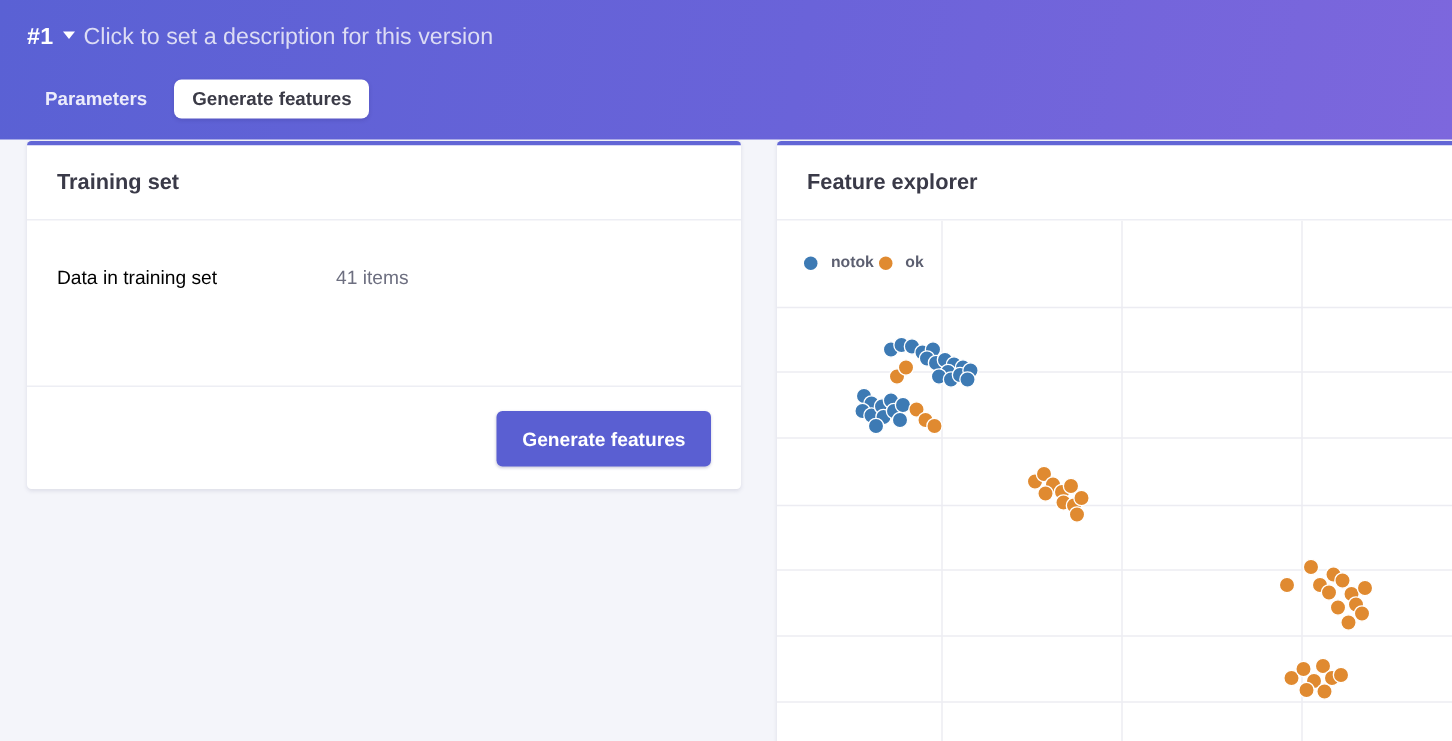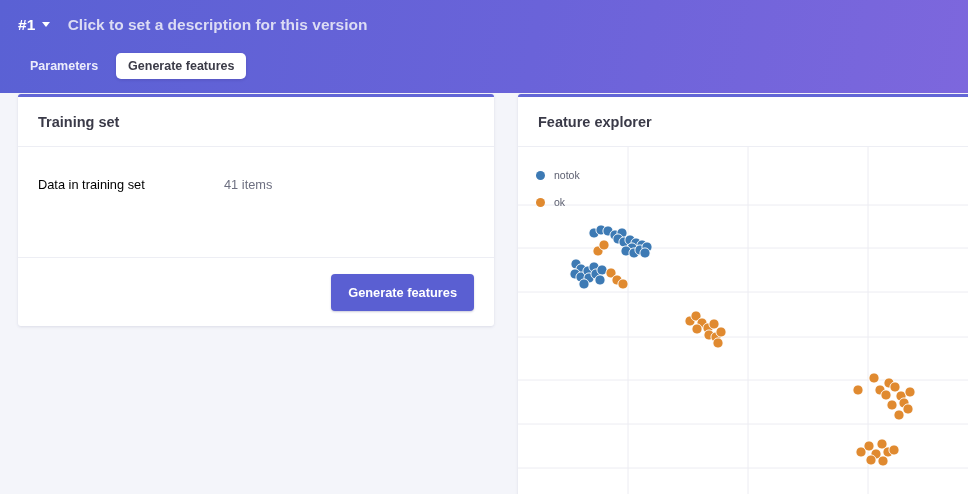--- a/index.html
+++ b/index.html
@@ -29,22 +29,22 @@
   .version-caret {
     margin-left: 6px;
     width: 0; height: 0;
     border-left: 4.5px solid transparent;
     border-right: 4.5px solid transparent;
     border-top: 5.5px solid #ffffff;
     position: relative; top: -3px;
     display: inline-block;
   }
   .version-desc {
-    margin-left: 18px;
-    color: #dcdcf4; font-size: 15.5px; font-weight: bold;
+    margin-left: 6px;
+    color: #dcdcf4; font-size: 15.5px; font-weight: normal;
     cursor: pointer;
   }
   .tabs {
     position: absolute; left: 18px; top: 53px;
     display: flex; align-items: flex-end; gap: 6px;
   }
   .tab {
     font-size: 12.5px; font-weight: bold;
     padding: 6px 12px; border-radius: 5px;
     color: #ececfb; cursor: pointer; white-space: nowrap;
@@ -89,22 +89,23 @@
 
   #explorer-card { left: 518px; top: 94px; width: 474px; height: 430px; }
   .plot-wrap {
     position: relative;
     width: 100%; height: 373px;
     overflow: hidden;
   }
   .plot-svg { display: block; width: 100%; height: 100%; }
   .legend {
     position: absolute; left: 18px; top: 22px;
-    display: flex; flex-direction: column; gap: 15px;
+    display: flex; flex-direction: row; gap: 3px;
     z-index: 3;
+    font-weight: bold;
   }
   .legend-item { display: flex; align-items: center; gap: 9px; }
   .legend-dot { width: 9px; height: 9px; border-radius: 50%; }
   .legend-label { font-size: 10.5px; color: #5c5f70; }
 </style>
 </head>
 <body>
 
 <div id="app">
 

